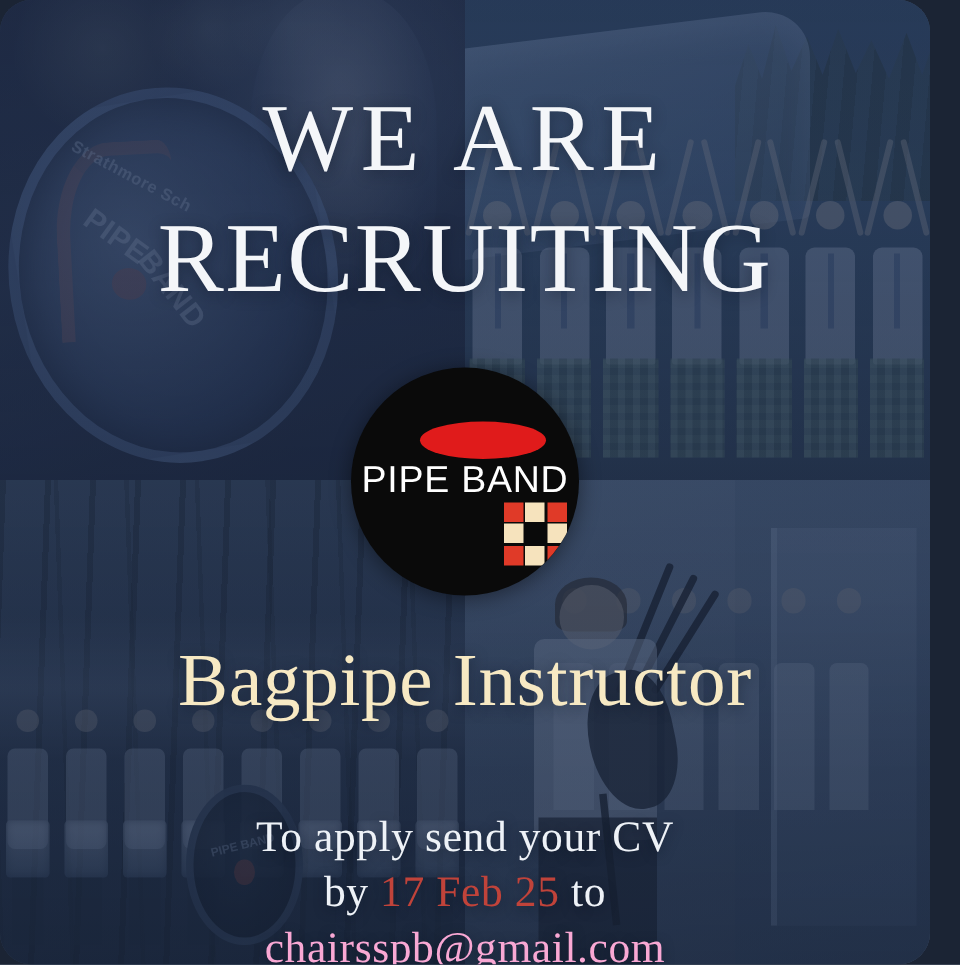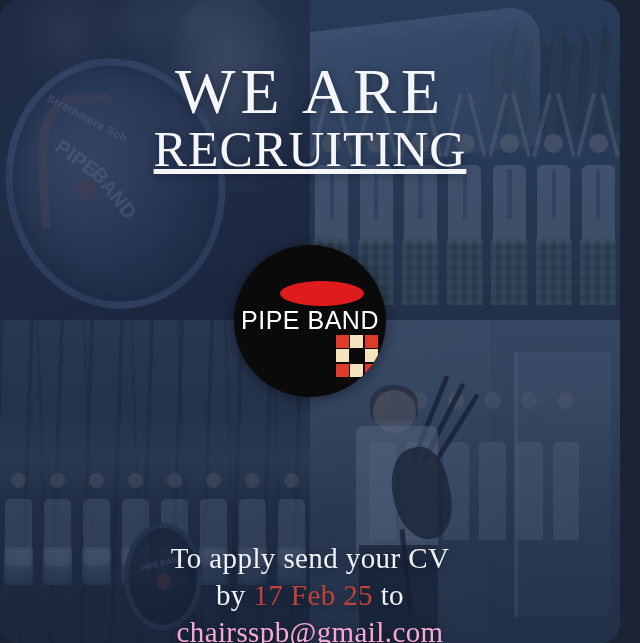--- a/index.html
+++ b/index.html
@@ -339,24 +339,23 @@
     white-space: nowrap;
   }
   .headline1 {
     position: absolute;
     top: 60px; left: 0; right: 0;
     font-size: 64px;
     letter-spacing: 5px;
   }
   .headline2 {
     position: absolute;
-    top: 124px; left: 0; right: 0;
-    font-size: 50px;
+    top: 140px; left: 0; right: 0;
+    font-size: 66px;
     letter-spacing: 1px;
-    text-decoration: underline;
   }
 
   
   .logo {
     position: absolute;
     left: 50%;
     top: 245px;
     width: 152px;
     height: 152px;
     margin-left: -76px;
@@ -648,20 +647,21 @@
         <i class="cell-red"></i>
         <i class="cell-cream"></i>
         <i class="cell-black"></i>
         <i class="cell-cream"></i>
         <i class="cell-red"></i>
         <i class="cell-cream"></i>
         <i class="cell-red"></i>
       </div>
     </div>
 
+    <div class="role">Bagpipe Instructor</div>
 
     <div class="apply">
       <div class="apply-line">To apply send your CV</div>
       <div class="apply-line"><span>by </span><span class="apply-date">17 Feb 25</span><span> to</span></div>
       <div class="apply-email">chairsspb@gmail.com</div>
     </div>
 
   </div>
 </div>
 

